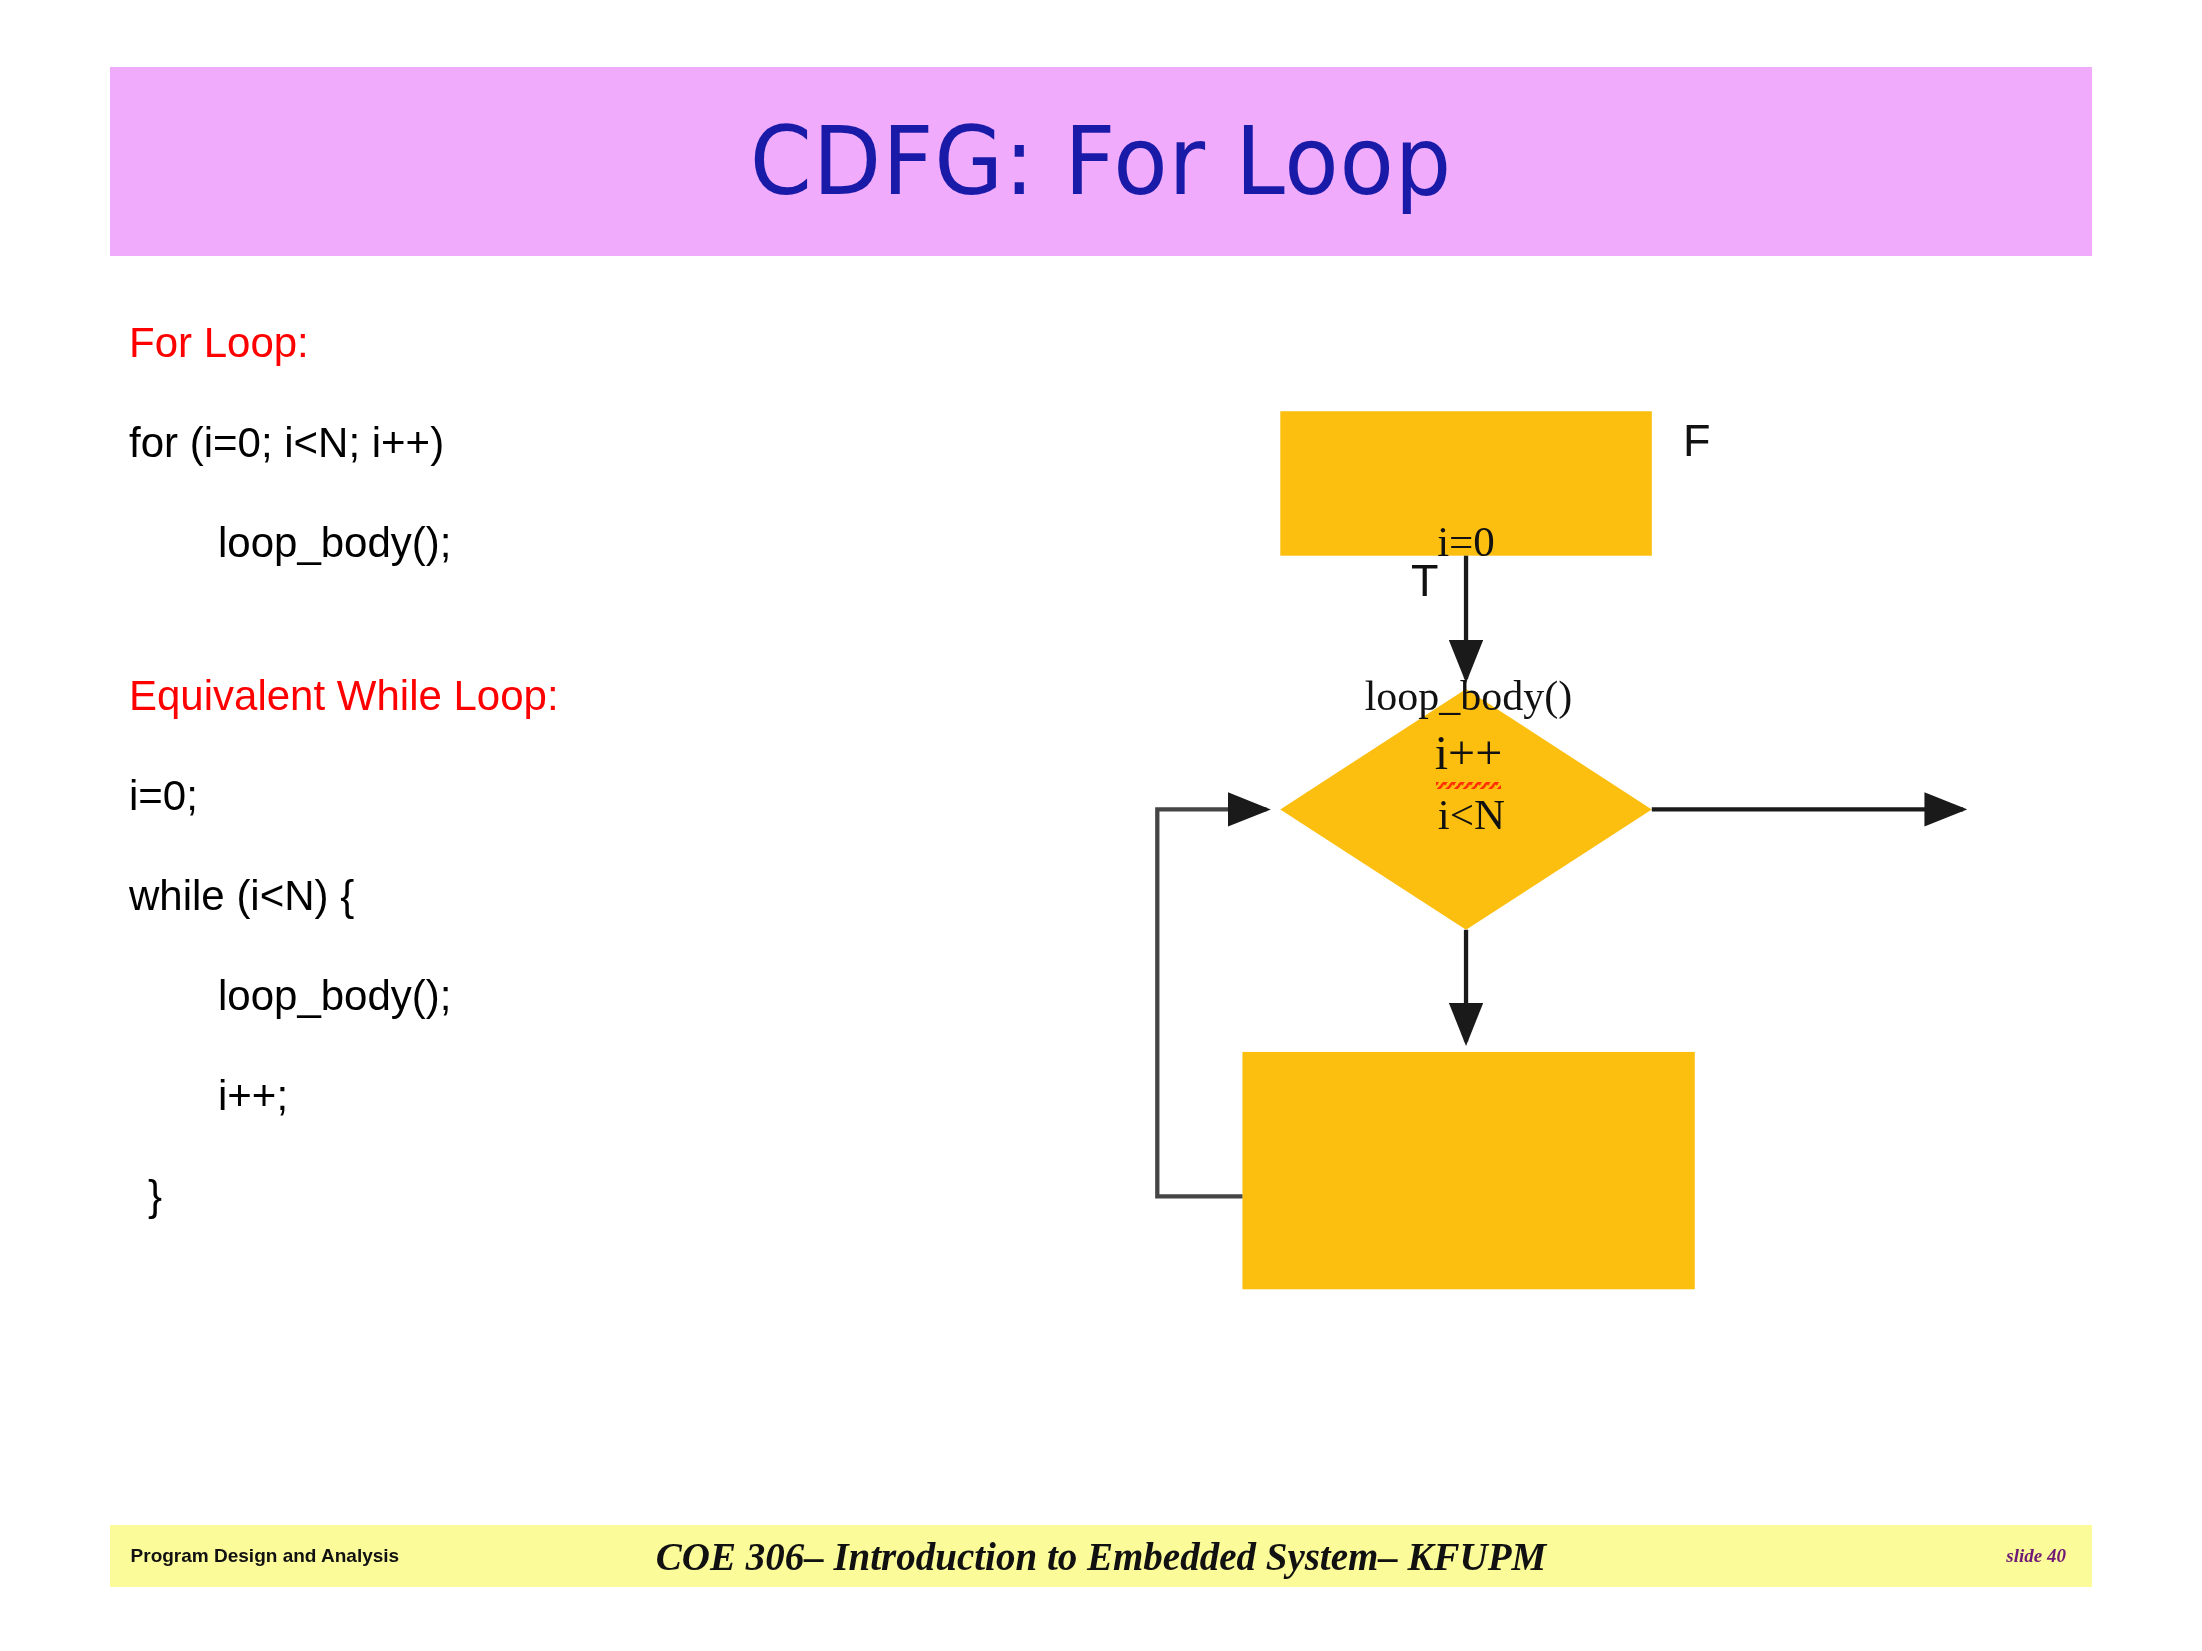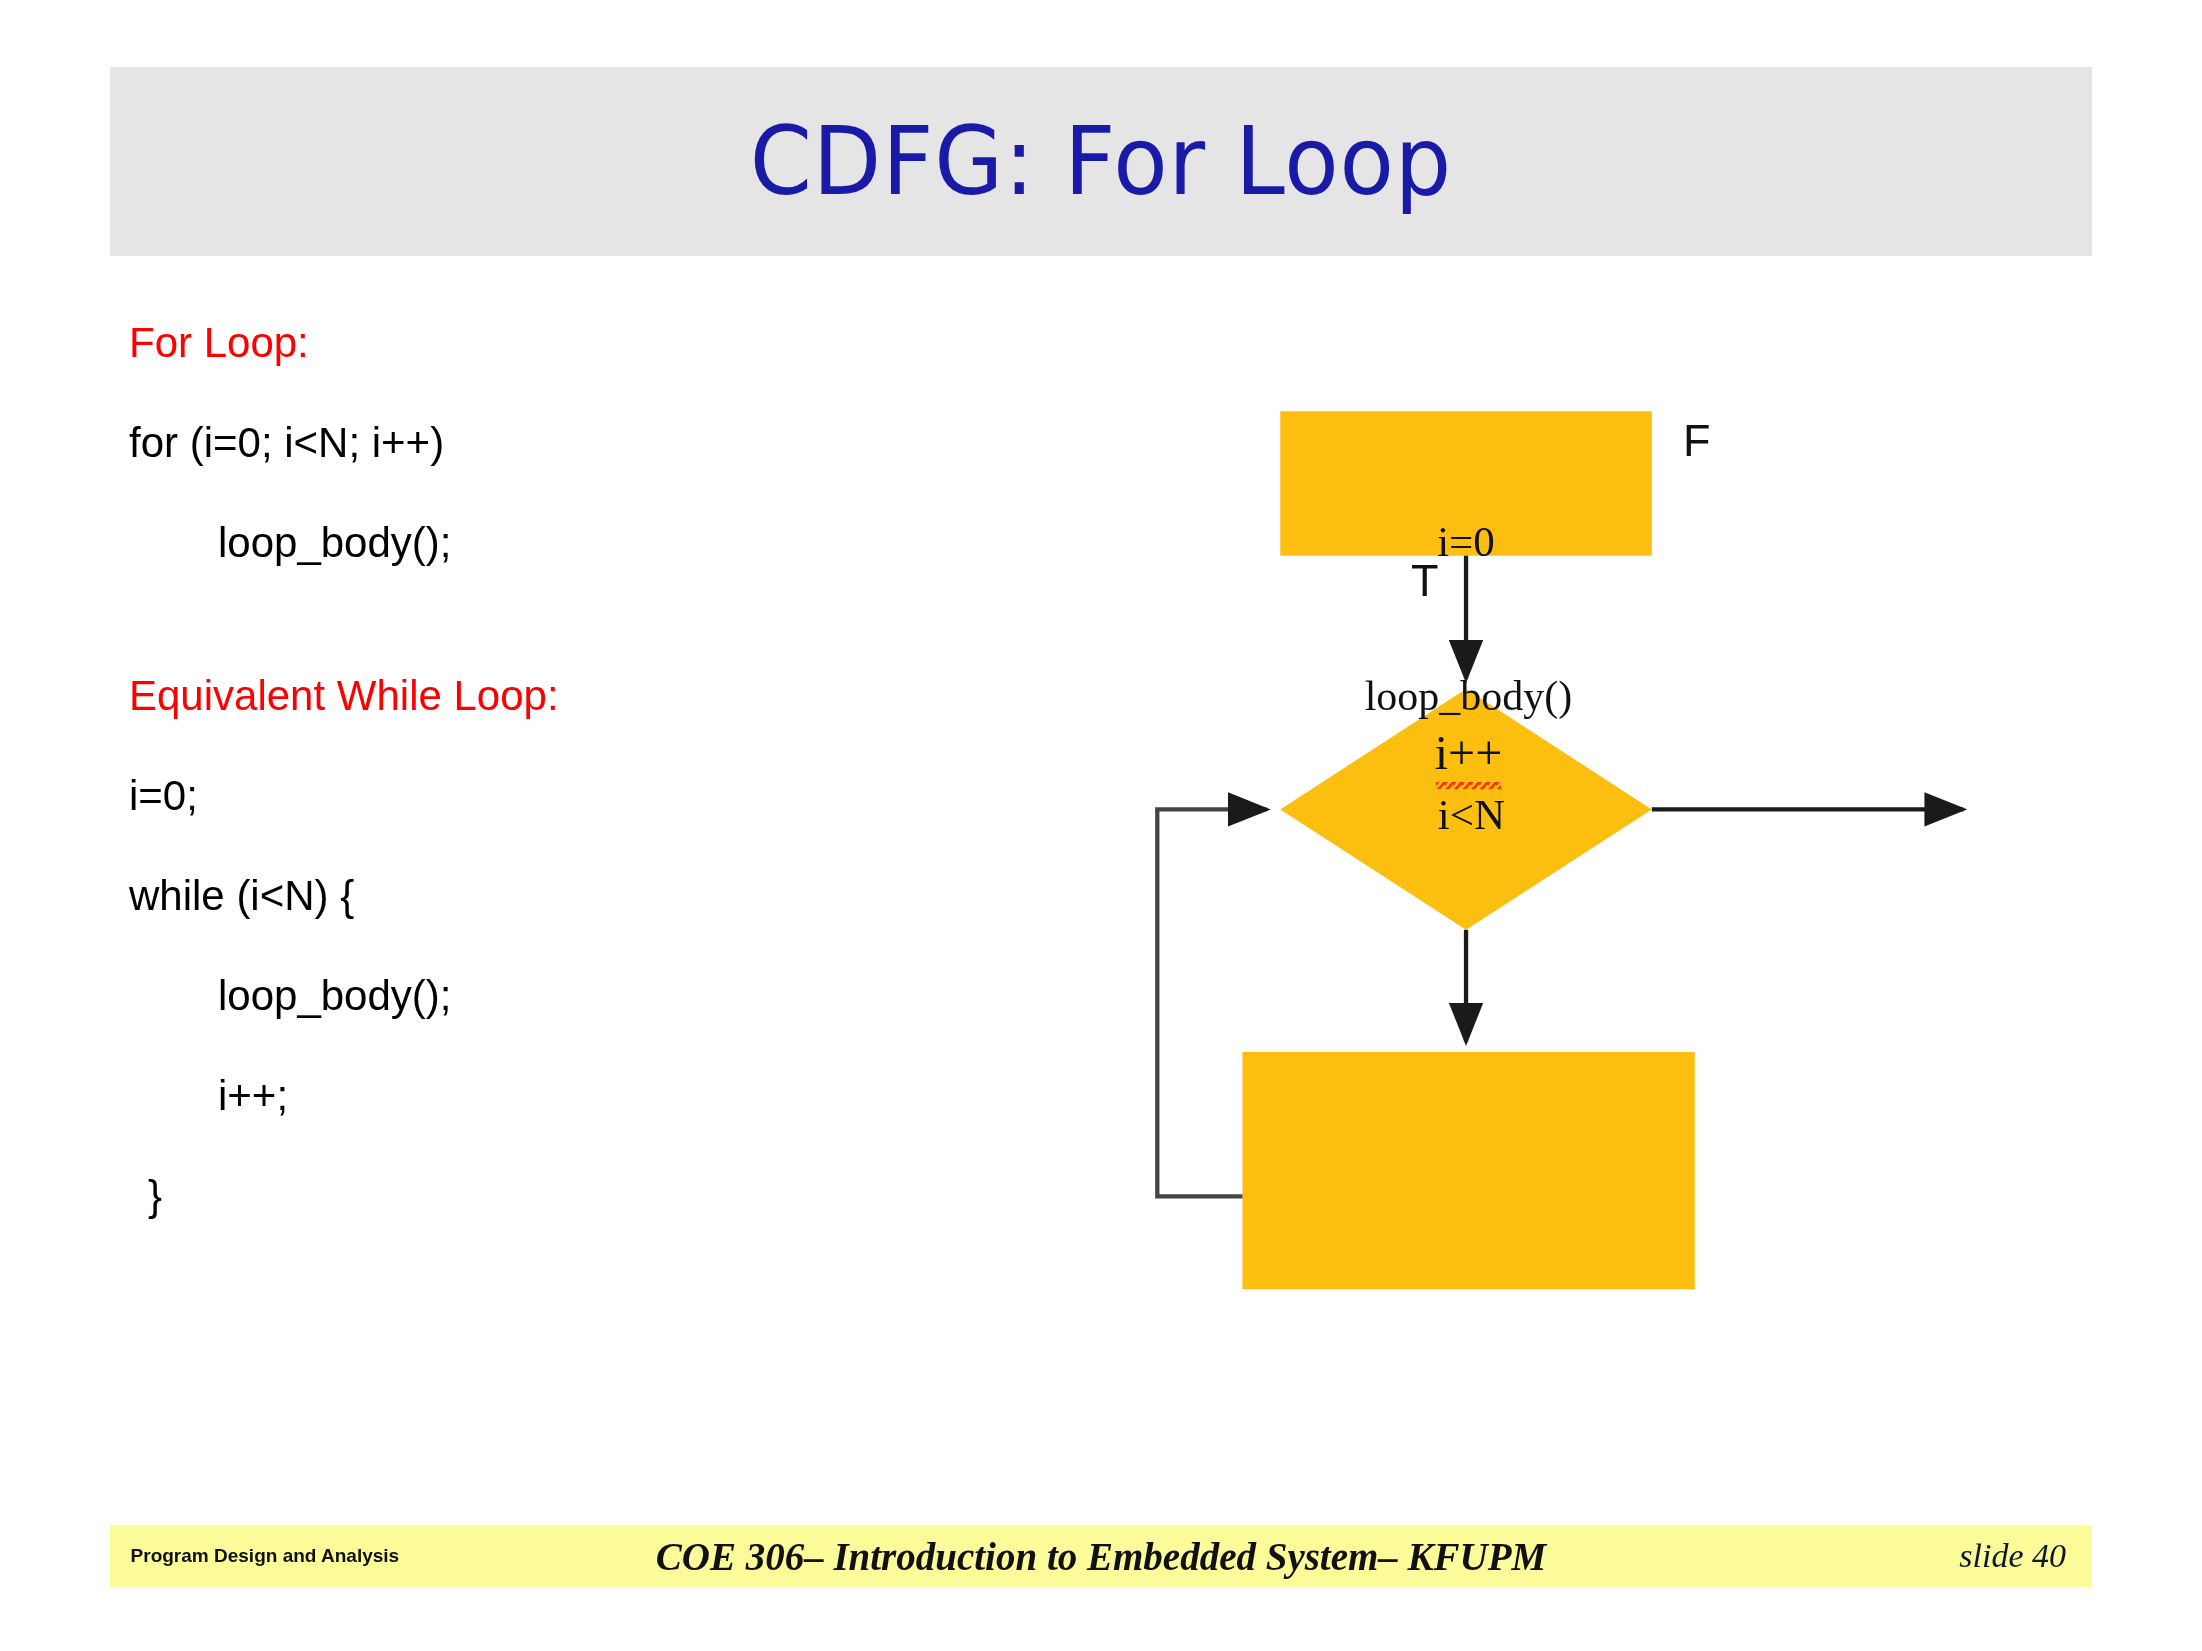--- a/index.html
+++ b/index.html
@@ -15,21 +15,21 @@
     overflow: hidden;
   }
 
   
   .title-banner {
     position: absolute;
     left: 110px;
     top: 67px;
     width: 1982px;
     height: 189px;
-    background: #e5e5e5;
+    background: #f0abfc;
     display: flex;
     align-items: center;
     justify-content: center;
   }
   .title-text {
     font-family: "DejaVu Sans", sans-serif;
     font-size: 89px;
     line-height: 1;
     color: #1a1aa8;
     letter-spacing: 0.9px;
@@ -169,24 +169,25 @@
     font-style: italic;
     color: #111111;
     white-space: nowrap;
   }
   .footer-right {
     position: absolute;
     right: 26px;
     top: 50%;
     transform: translateY(-50%);
     font-family: "Liberation Serif", serif;
-    font-size: 34px;
+    font-size: 19px;
     font-style: italic;
-    color: #0f172a;
-    white-space: nowrap;
+    color: #701a75;
+    white-space: nowrap;
+    font-weight: bold;
   }
 </style>
 </head>
 <body>
 
 <div class="title-banner">
   <div class="title-text">CDFG: For Loop</div>
 </div>
 
 <div class="code-column">

